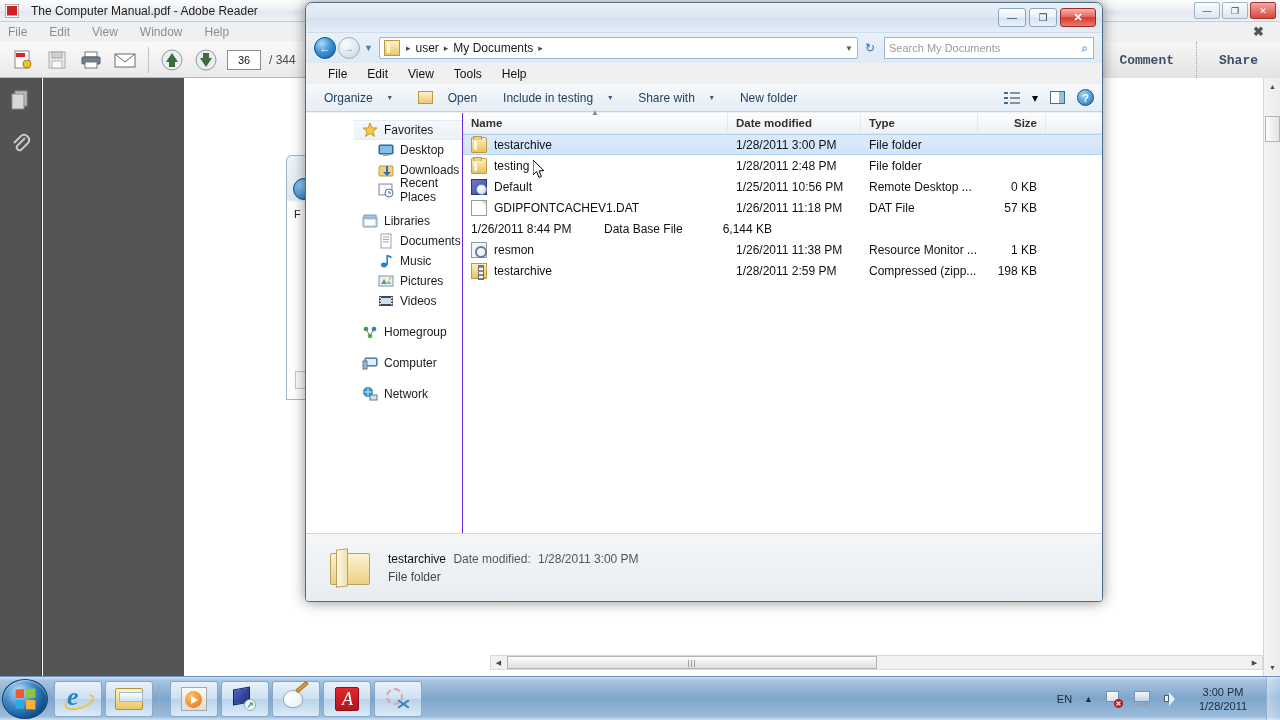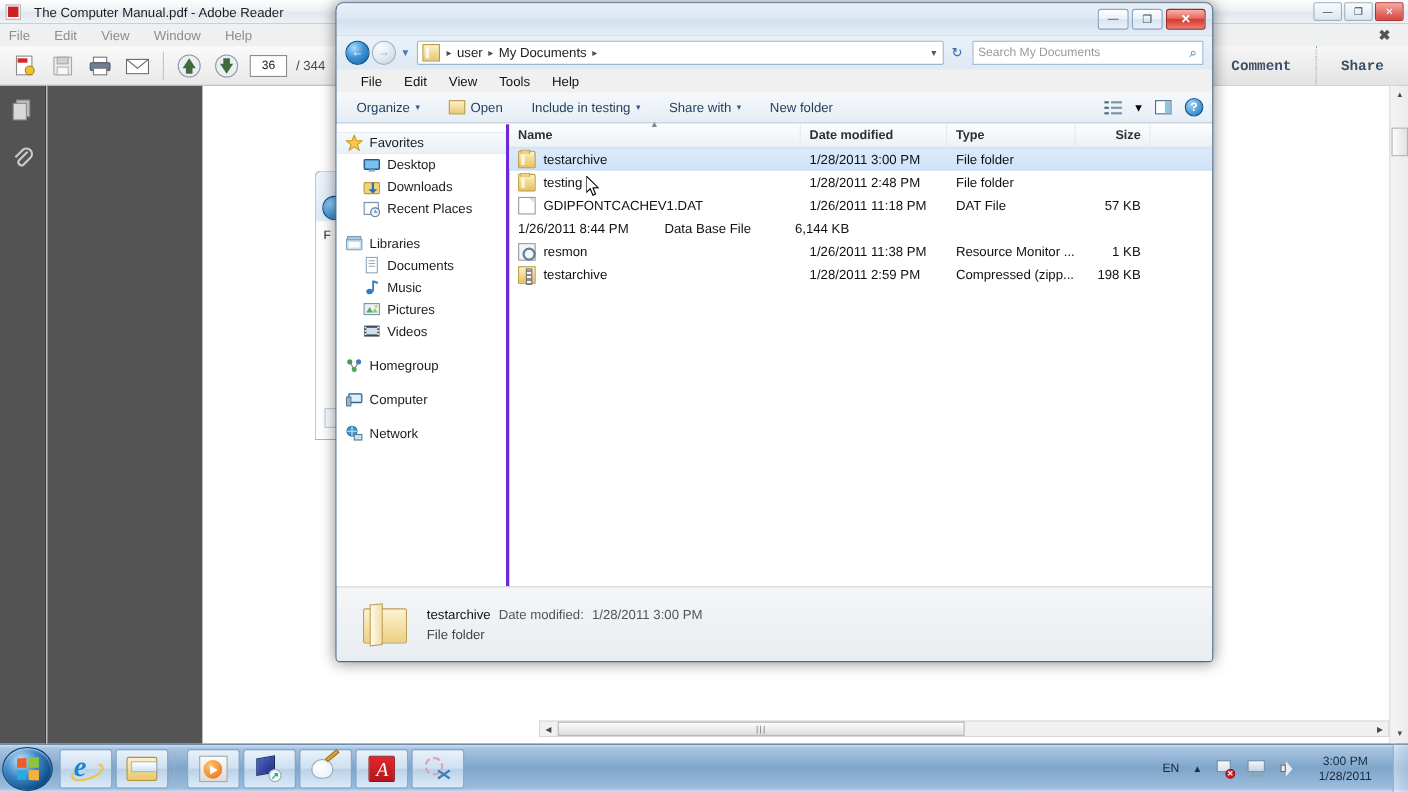--- a/index.html
+++ b/index.html
@@ -150,34 +150,34 @@
   #ex-searchbox .mag{ position:absolute; right:5px; color:#2f6fb0; font-size:12px; }
 
   #ex-menubar{ height:21px; background:#f0f0f0; display:flex; align-items:center; padding-left:22px; }
   #ex-menubar .mi{ font-size:12px; color:#111; margin-right:20px; }
 
   #ex-toolbar{
     height:28px; background:linear-gradient(to bottom,#f6f9fc,#e6edf5);
     border-bottom:1px solid #c4d2e0; display:flex; align-items:center; padding-left:18px;
     position:relative;
   }
-  .tb-item{ font-size:12px; color:#1d3c5c; margin-right:26px; display:flex; align-items:center; gap:5px;}
+  .tb-item{ font-size:12px; color:#1d3c5c; margin-right:26px; display:flex; align-items:center; gap:15px;}
   .tb-item .caret{ font-size:8px; color:#365a80; }
   .tb-openico{ width:15px; height:13px; background:linear-gradient(to bottom,#fdf0c9,#eccb72); border:1px solid #b99a43; }
   #ex-toolbar .tb-right{ position:absolute; right:8px; display:flex; align-items:center; gap:12px; }
   .viewico{ width:16px; height:13px; position:relative; }
   .viewico i{ position:absolute; left:0; width:4px; height:2px; background:#4a6c8c; }
   .viewico b{ position:absolute; left:6px; width:10px; height:2px; background:#7e96ad; }
   .paneico{ width:15px; height:13px; border:1px solid #4a6c8c; background:#fff; position:relative;}
   .paneico:after{ content:""; position:absolute; right:0; top:0; width:5px; height:100%; background:#8fc4de;}
   .helpico{ width:17px; height:17px; border-radius:50%; background:radial-gradient(circle at 35% 30%,#9fd5f7,#1a6fb5);
             color:#fff; font-size:11px; font-weight:bold; display:flex; align-items:center; justify-content:center; border:1px solid #15558d;}
 
   #ex-content{ position:absolute; left:0; top:110px; right:0; bottom:68px; background:#fff; display:flex; }
-  #ex-nav{ width:157px; background:#fff; border-right:3px solid #6d28d9; padding-top:7px; overflow:hidden; }
+  #ex-nav{ width:157px; background:#fff; border-right:1px solid #6d28d9; padding-top:7px; overflow:hidden;padding-left:48px; }
   .nav-row{ height:20px; display:flex; align-items:center; font-size:12px; color:#1b1b1b; padding-left:8px; }
   .nav-row.head{ font-weight:normal; }
   .nav-row.sel{ background:linear-gradient(to bottom,#f6f9fd,#eaf1f8); border-top:1px solid #e3ebf3; border-bottom:1px solid #e3ebf3;}
   .nav-row.child{ padding-left:24px; }
   .nav-ico{ width:16px; height:16px; margin-right:6px; flex:0 0 auto; position:relative; }
   .nav-gap{ height:11px; }
 
   #ex-list{ flex:1; position:relative; }
   #ex-colhdr{
     height:21px; background:linear-gradient(to bottom,#fbfcfd,#eef2f6);
@@ -661,20 +661,29 @@
       <div class="row">
         <span class="c-name">
           <span class="f-ico ic-folder"></span>
           <span>testing</span>
         </span>
         <span class="c-date">1/28/2011 2:48 PM</span>
         <span class="c-type">File folder</span>
         <span class="c-size"></span>
       </div>
 
+      <div class="row">
+        <span class="c-name">
+          <span class="f-ico ic-rdp"></span>
+          <span>Default</span>
+        </span>
+        <span class="c-date">1/25/2011 10:56 PM</span>
+        <span class="c-type">Remote Desktop ...</span>
+        <span class="c-size">0 KB</span>
+      </div>
 
       <div class="row">
         <span class="c-name">
           <span class="f-ico ic-doc"></span>
           <span>GDIPFONTCACHEV1.DAT</span>
         </span>
         <span class="c-date">1/26/2011 11:18 PM</span>
         <span class="c-type">DAT File</span>
         <span class="c-size">57 KB</span>
       </div>

